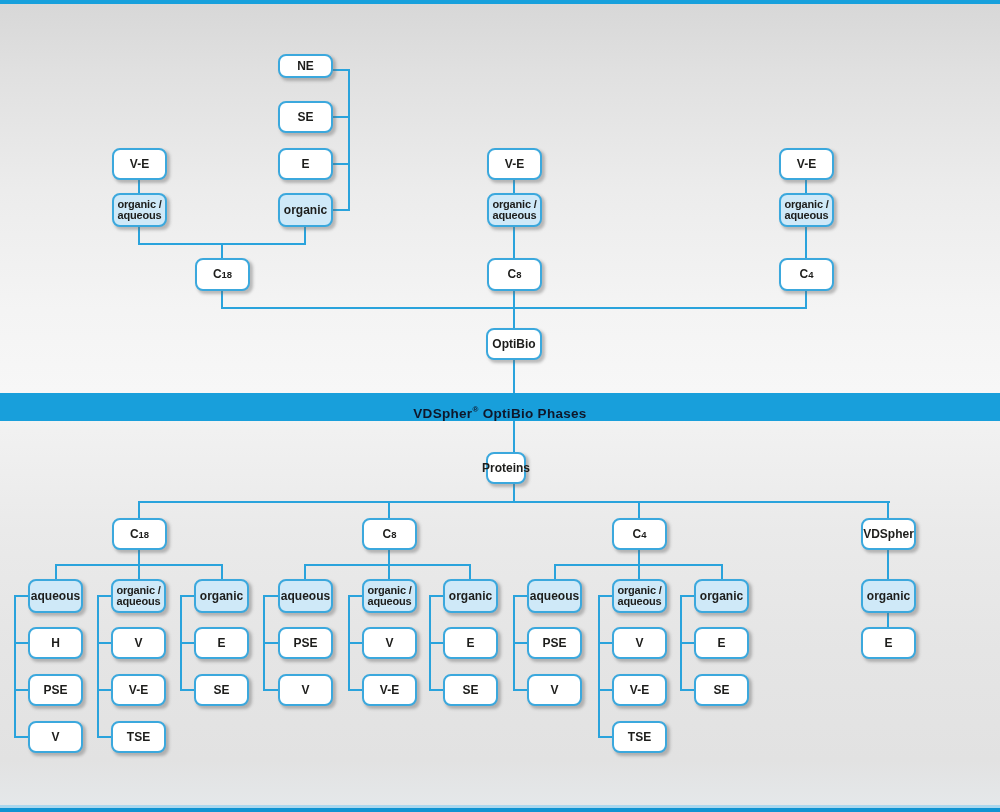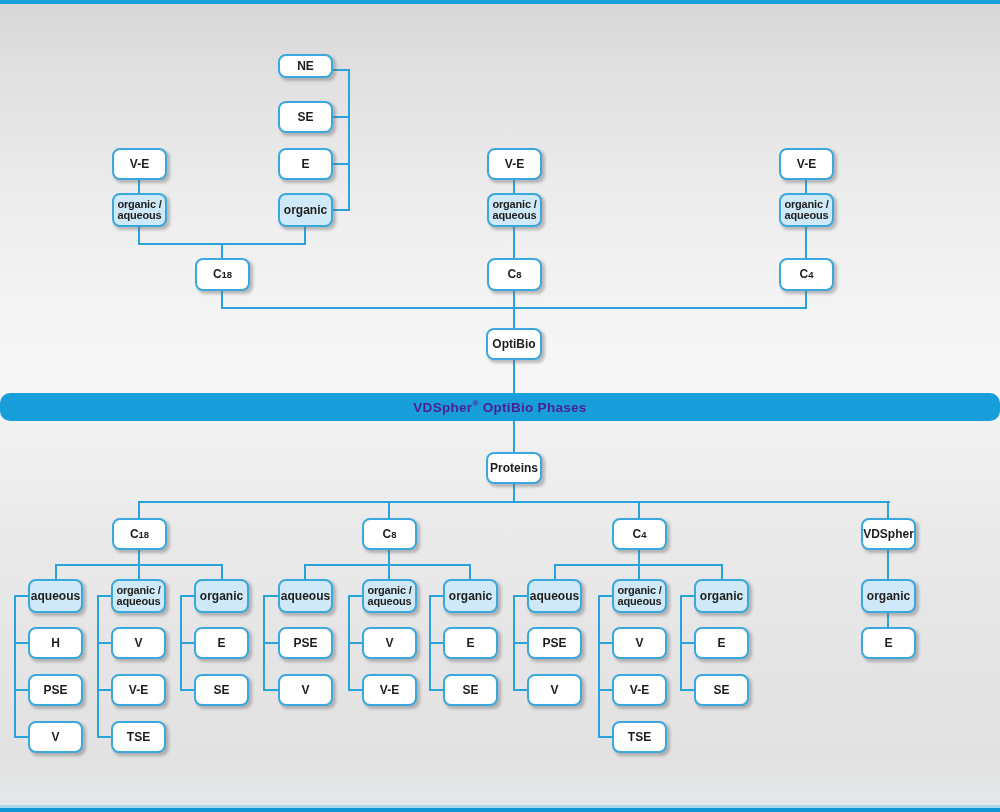--- a/index.html
+++ b/index.html
@@ -19,22 +19,22 @@
     box-shadow:2.5px 2.5px 3px rgba(105,105,105,.42);
     display:flex;align-items:center;justify-content:center;text-align:center;
     color:#1d1d1b;font-weight:700;font-size:12px;line-height:12px;
   }
   .box.hl{background:#cfe9f8;}
   .box .t{white-space:pre-line;}
   .box.two .t{font-size:11px;line-height:11.5px;letter-spacing:-0.2px;}
   .box .cnum{font-size:9.5px;}
   .banner{
     position:absolute;left:0;top:393px;width:1000px;height:28px;background:#189fdb;z-index:2;
-    display:flex;align-items:center;justify-content:center;
-    color:#4c1d95;font-weight:700;font-size:13.5px;letter-spacing:.3px;border-radius:10px;
+    display:flex;align-items:flex-end;justify-content:center;
+    color:#0f172a;font-weight:700;font-size:13.5px;letter-spacing:.3px;
   }
   .banner .reg{font-size:8px;vertical-align:top;position:relative;top:-1px;}
 </style>
 </head>
 <body>
 
 <div class="stage" id="stage">
   <div class="topstrip"></div>
   <div class="bottomstrip-light"></div>
   <div class="bottomstrip-dark"></div>
@@ -86,21 +86,21 @@
     </div>
 
   <div class="box" style="left:486px;top:328px;width:56px;height:32px">
       <span class="t">OptiBio</span>
     </div>
 
   <div class="banner">
     <span><span>VDSpher</span><span class="reg">®</span><span> OptiBio Phases</span></span>
   </div>
 
-  <div class="box" style="left:486px;top:452px;width:56px;height:32px">
+  <div class="box" style="left:486px;top:452px;width:40px;height:32px">
       <span class="t">Proteins</span>
     </div>
 
   <div class="box" style="left:112px;top:518px;width:55px;height:32px">
       <span class="t"><span>C</span><span class="cnum">18</span></span>
     </div>
   <div class="box" style="left:362px;top:518px;width:55px;height:32px">
       <span class="t"><span>C</span><span class="cnum">8</span></span>
     </div>
   <div class="box" style="left:612px;top:518px;width:55px;height:32px">

